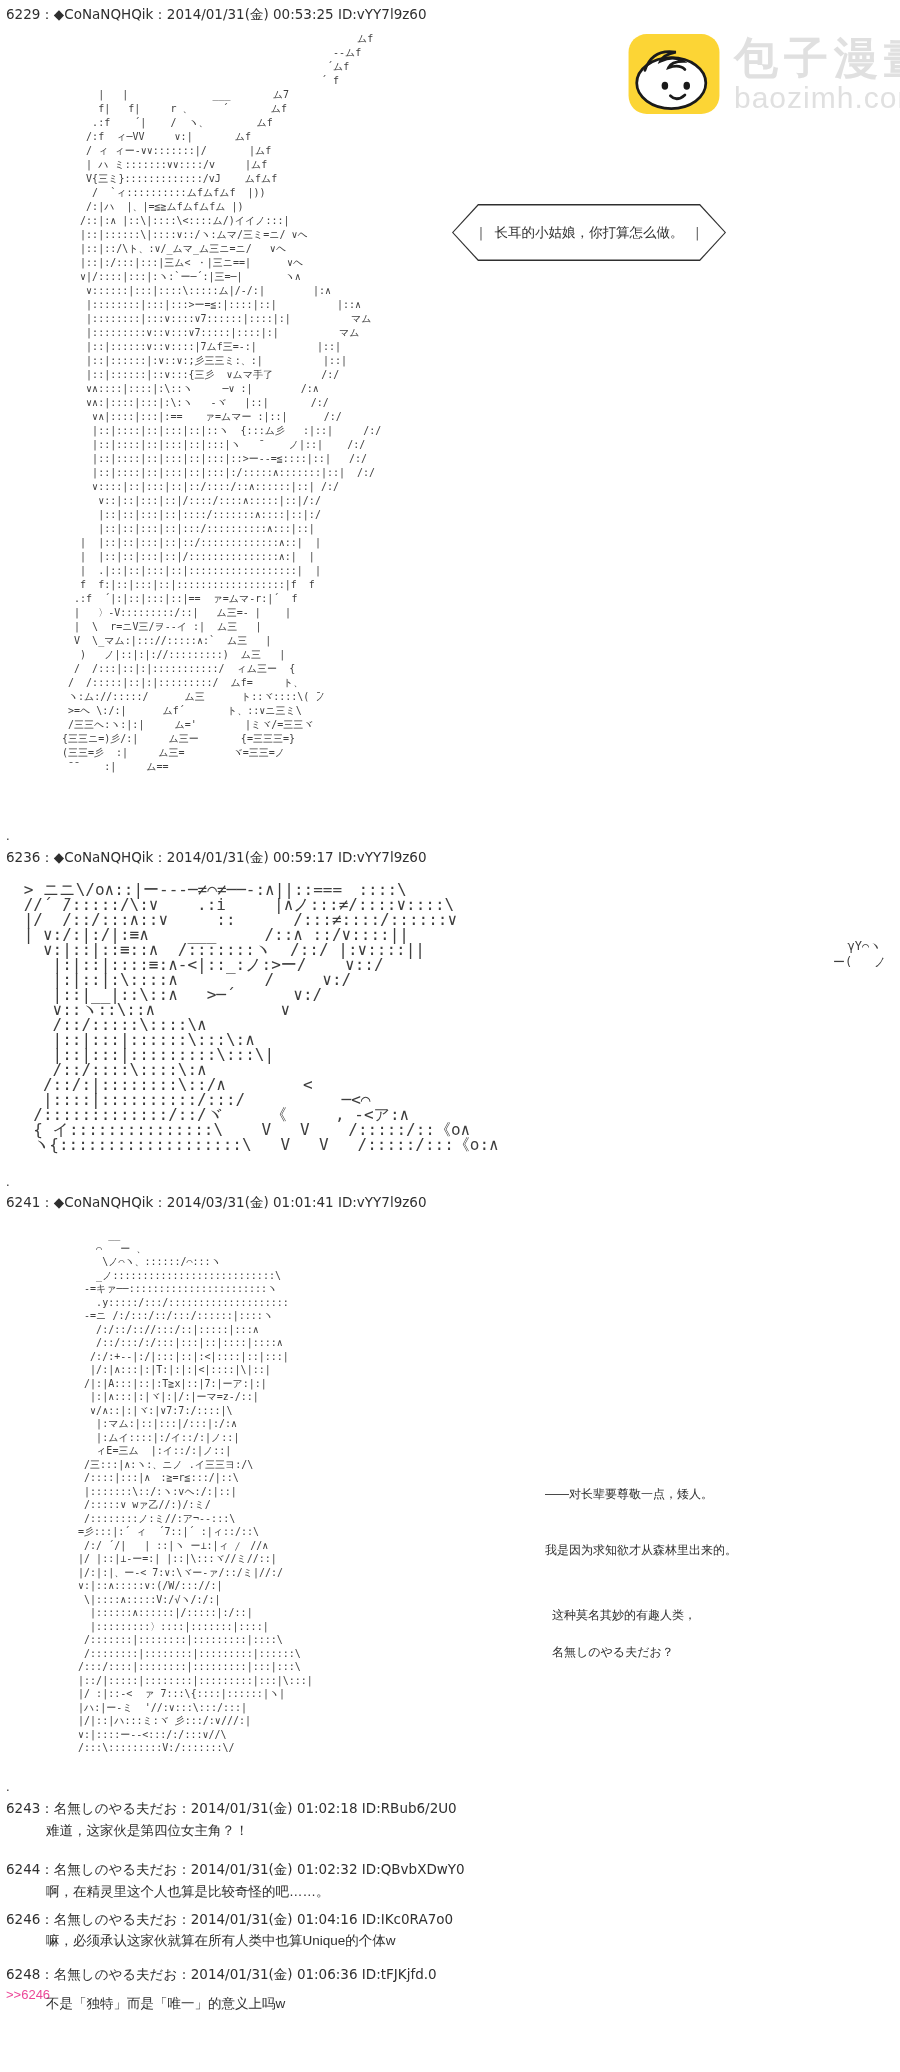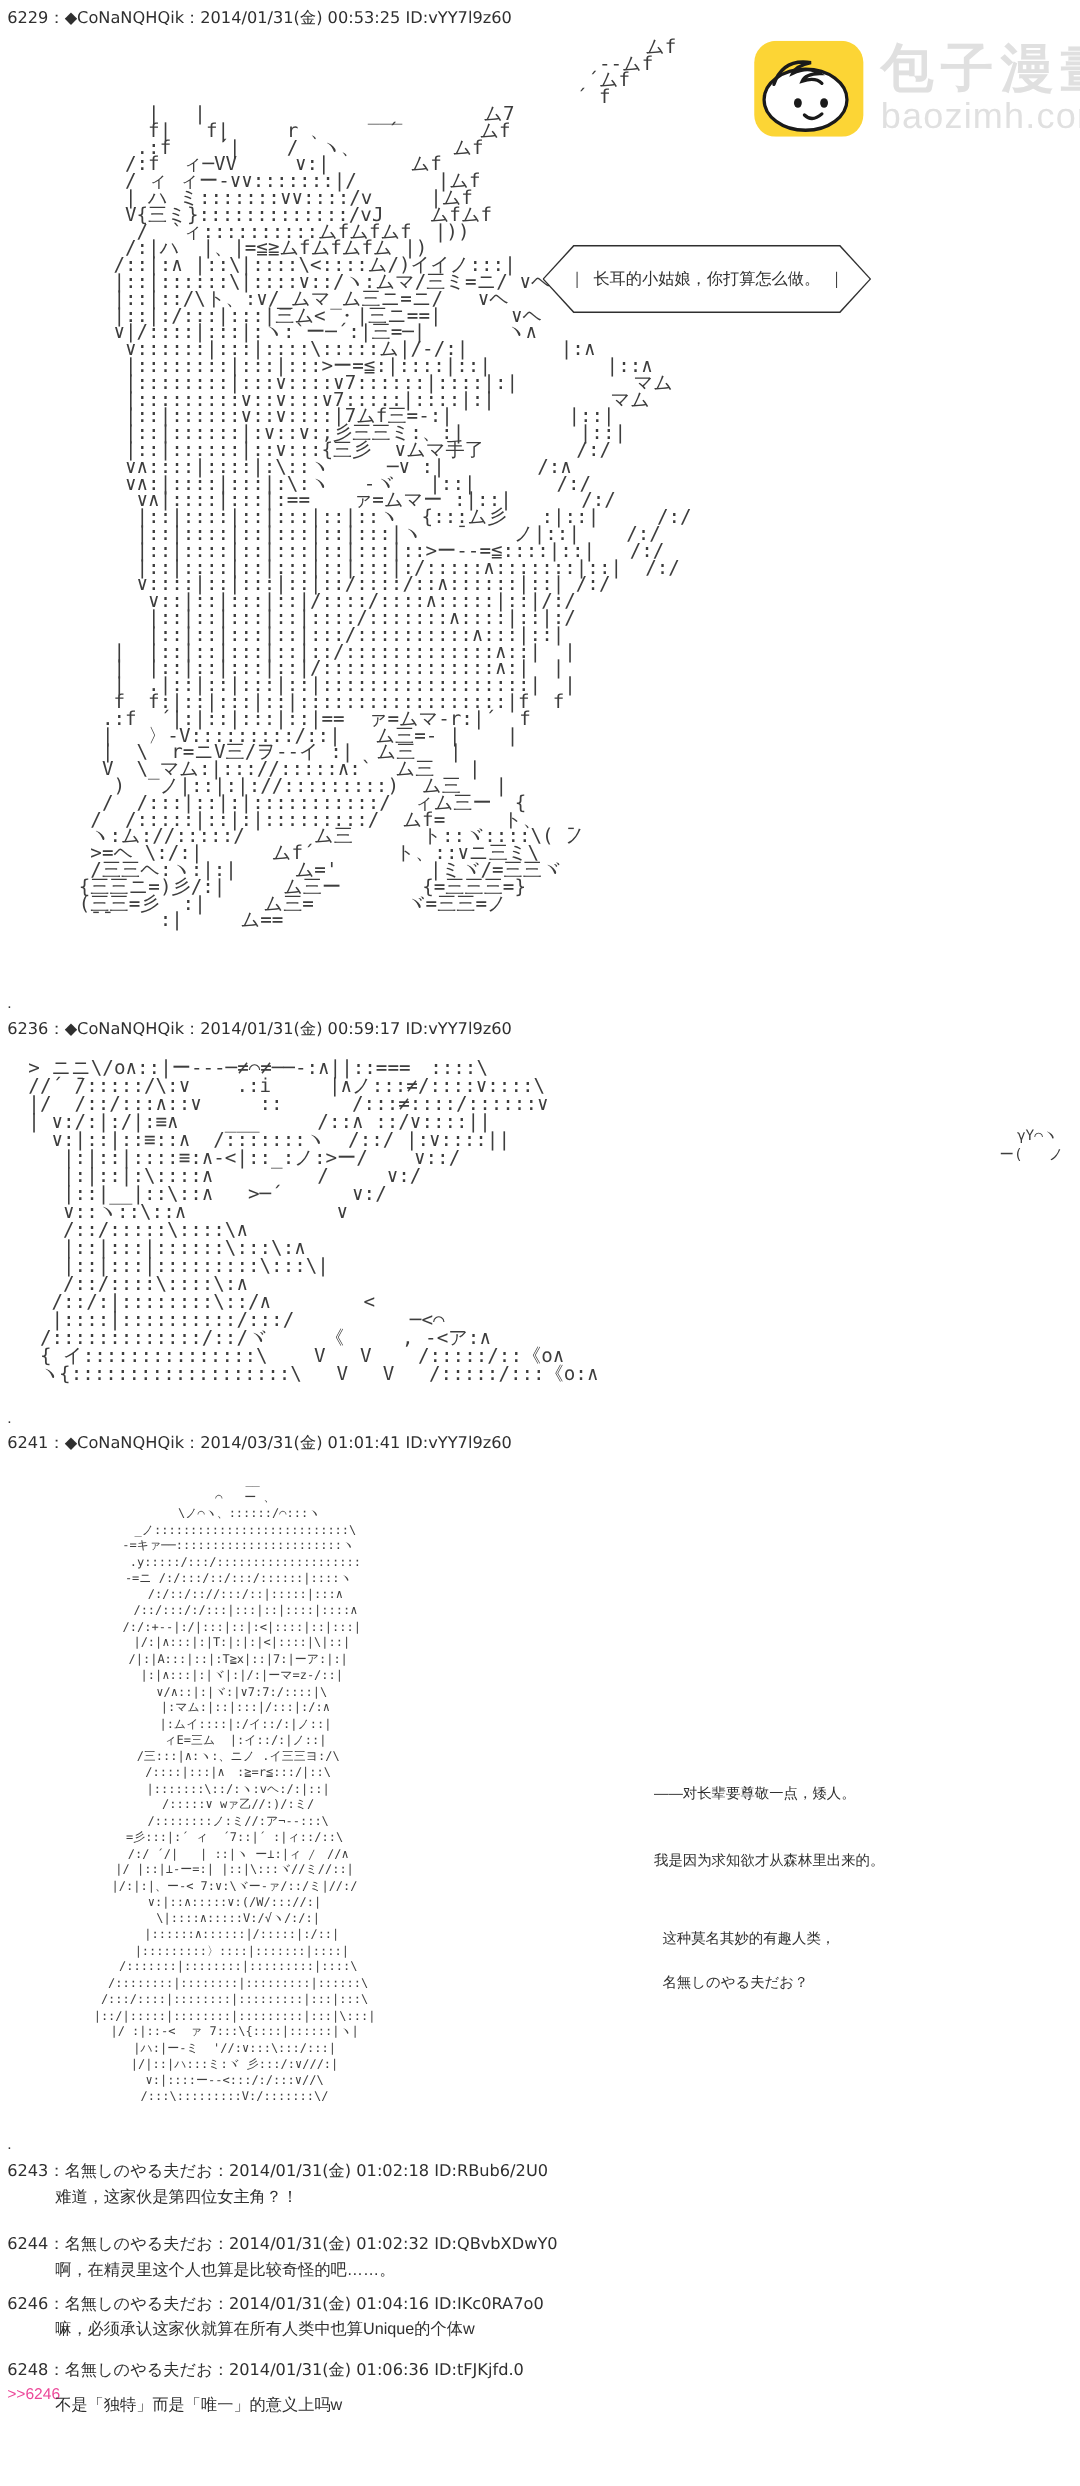--- a/index.html
+++ b/index.html
@@ -14,25 +14,25 @@
     font-size:13.5px; color:#2f2f2f; white-space:nowrap;
     font-family:"DejaVu Sans", "Liberation Sans", sans-serif;
   }
   .post-body {
     position:absolute; left:6px;
     font-size:13.5px; color:#2f2f2f; white-space:nowrap;margin-left:40px;
   }
   pre.aa {
     position:absolute; margin:0;
     font-family:"DejaVu Sans Mono", monospace;
-    font-size:16px; line-height:14px; color:#3d3d3d;
+    font-size:10px; line-height:14px; color:#3d3d3d;
     white-space:pre;
   }
   pre.aa.small { font-size:16px; line-height:15px; }
-  pre.aa.mid   { font-size:10px; line-height:13.5px;text-align:center; }
+  pre.aa.mid   { font-size:10px; line-height:13.5px; }
   .dot { position:absolute; left:6px; font-size:13px; color:#333; }
   
   .bubble {
     position:absolute; background:#2f2f2f;
     clip-path: polygon(0 50%, 26px 0, calc(100% - 26px) 0, 100% 50%, calc(100% - 26px) 100%, 26px 100%);
   }
   .bubble-inner {
     position:absolute; inset:1.4px; background:#ffffff;
     clip-path: polygon(0 50%, 25px 0, calc(100% - 25px) 0, 100% 50%, calc(100% - 25px) 100%, 25px 100%);
     display:flex; align-items:center; justify-content:center;

